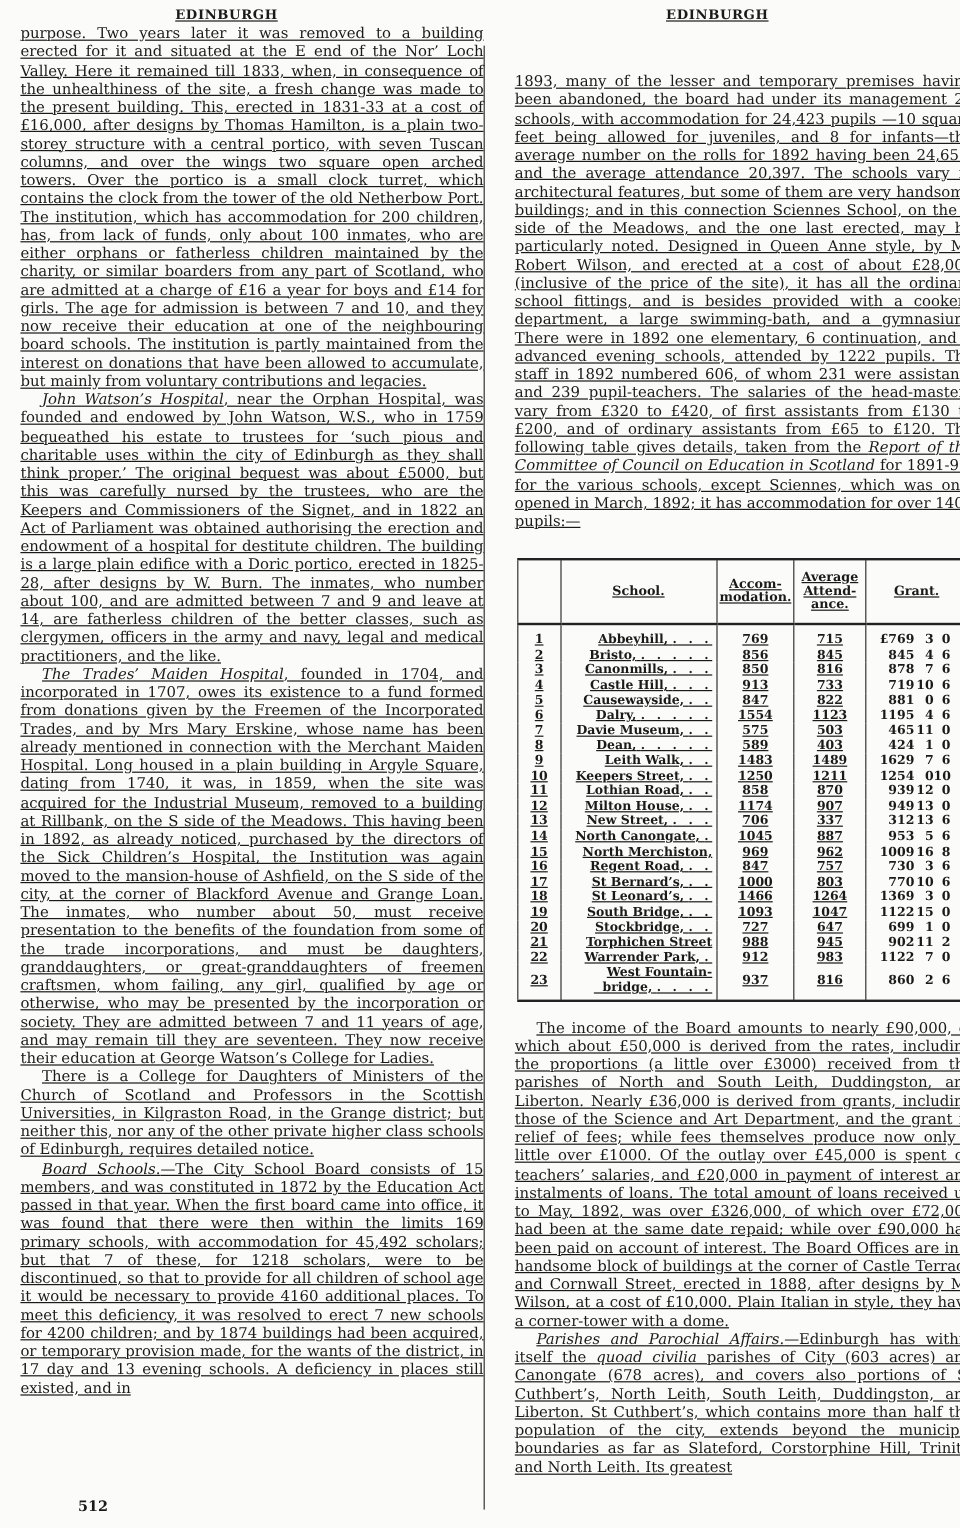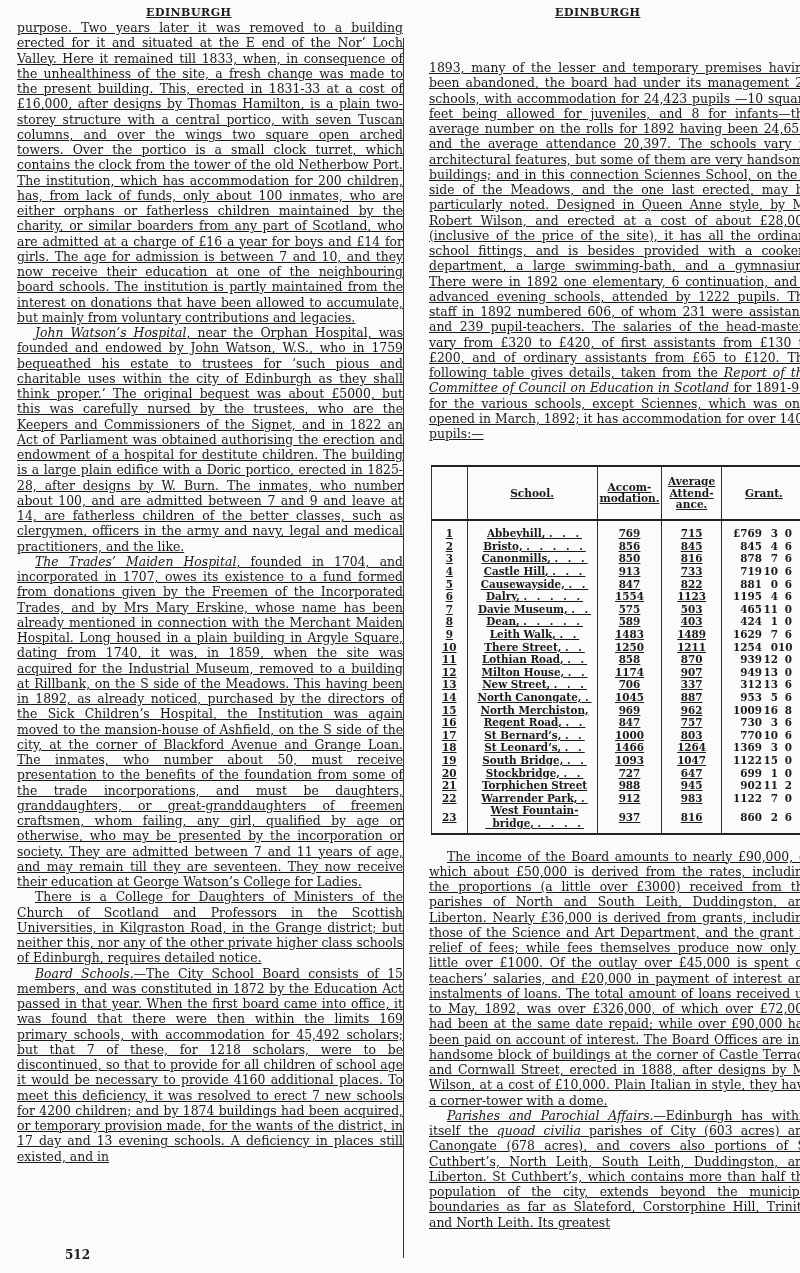--- a/index.html
+++ b/index.html
@@ -44,21 +44,21 @@
     font-weight:bold; font-size:10.6px; line-height:11.5px; height:52px;
     border-bottom:2px solid #222; border-left:1.5px solid #333; text-align:center;
     vertical-align:middle; padding:0 2px;
   }
   table.schools th:first-child { border-left:1.5px solid #333; }
   table.schools td {
     border-left:1.5px solid #333; padding:0 3px; white-space:nowrap;
     font-weight:bold;
   }
   table.schools td.num { text-align:center; width:36px; }
-  table.schools td.name { text-align:center; width:120px; padding-left:8px; }
+  table.schools td.name { text-align:right; width:120px; padding-left:8px; }
   table.schools td.val { text-align:center; width:56px; }
   table.schools td.grant { width:70px; text-align:right; padding-right:14px; }
   table.schools tr.first td { padding-top:6px; }
   table.schools tr.last td { padding-bottom:3px; }
   .g { display:inline-block; text-align:right; }
   .g1 { width:32px; }
   .g2 { width:16px; }
   .g3 { width:14px; }
   .dots { letter-spacing:3px; }
   table.schools tr:last-child td { border-right:1.5px solid #333;}
@@ -153,21 +153,21 @@
           </tr>
           <tr>
             <td class="num">9</td>
             <td class="name"><span>Leith Walk,</span> <span class="dots">. .</span></td>
             <td class="val">1483</td>
             <td class="val">1489</td>
             <td class="grant"><span class="g g1">1629</span><span class="g g2">7</span><span class="g g3">6</span></td>
           </tr>
           <tr>
             <td class="num">10</td>
-            <td class="name"><span>There Street,</span> <span class="dots">. .</span></td>
+            <td class="name"><span>Keepers Street,</span> <span class="dots">. .</span></td>
             <td class="val">1250</td>
             <td class="val">1211</td>
             <td class="grant"><span class="g g1">1254</span><span class="g g2">0</span><span class="g g3">10</span></td>
           </tr>
           <tr>
             <td class="num">11</td>
             <td class="name"><span>Lothian Road,</span> <span class="dots">. .</span></td>
             <td class="val">858</td>
             <td class="val">870</td>
             <td class="grant"><span class="g g1">939</span><span class="g g2">12</span><span class="g g3">0</span></td>

